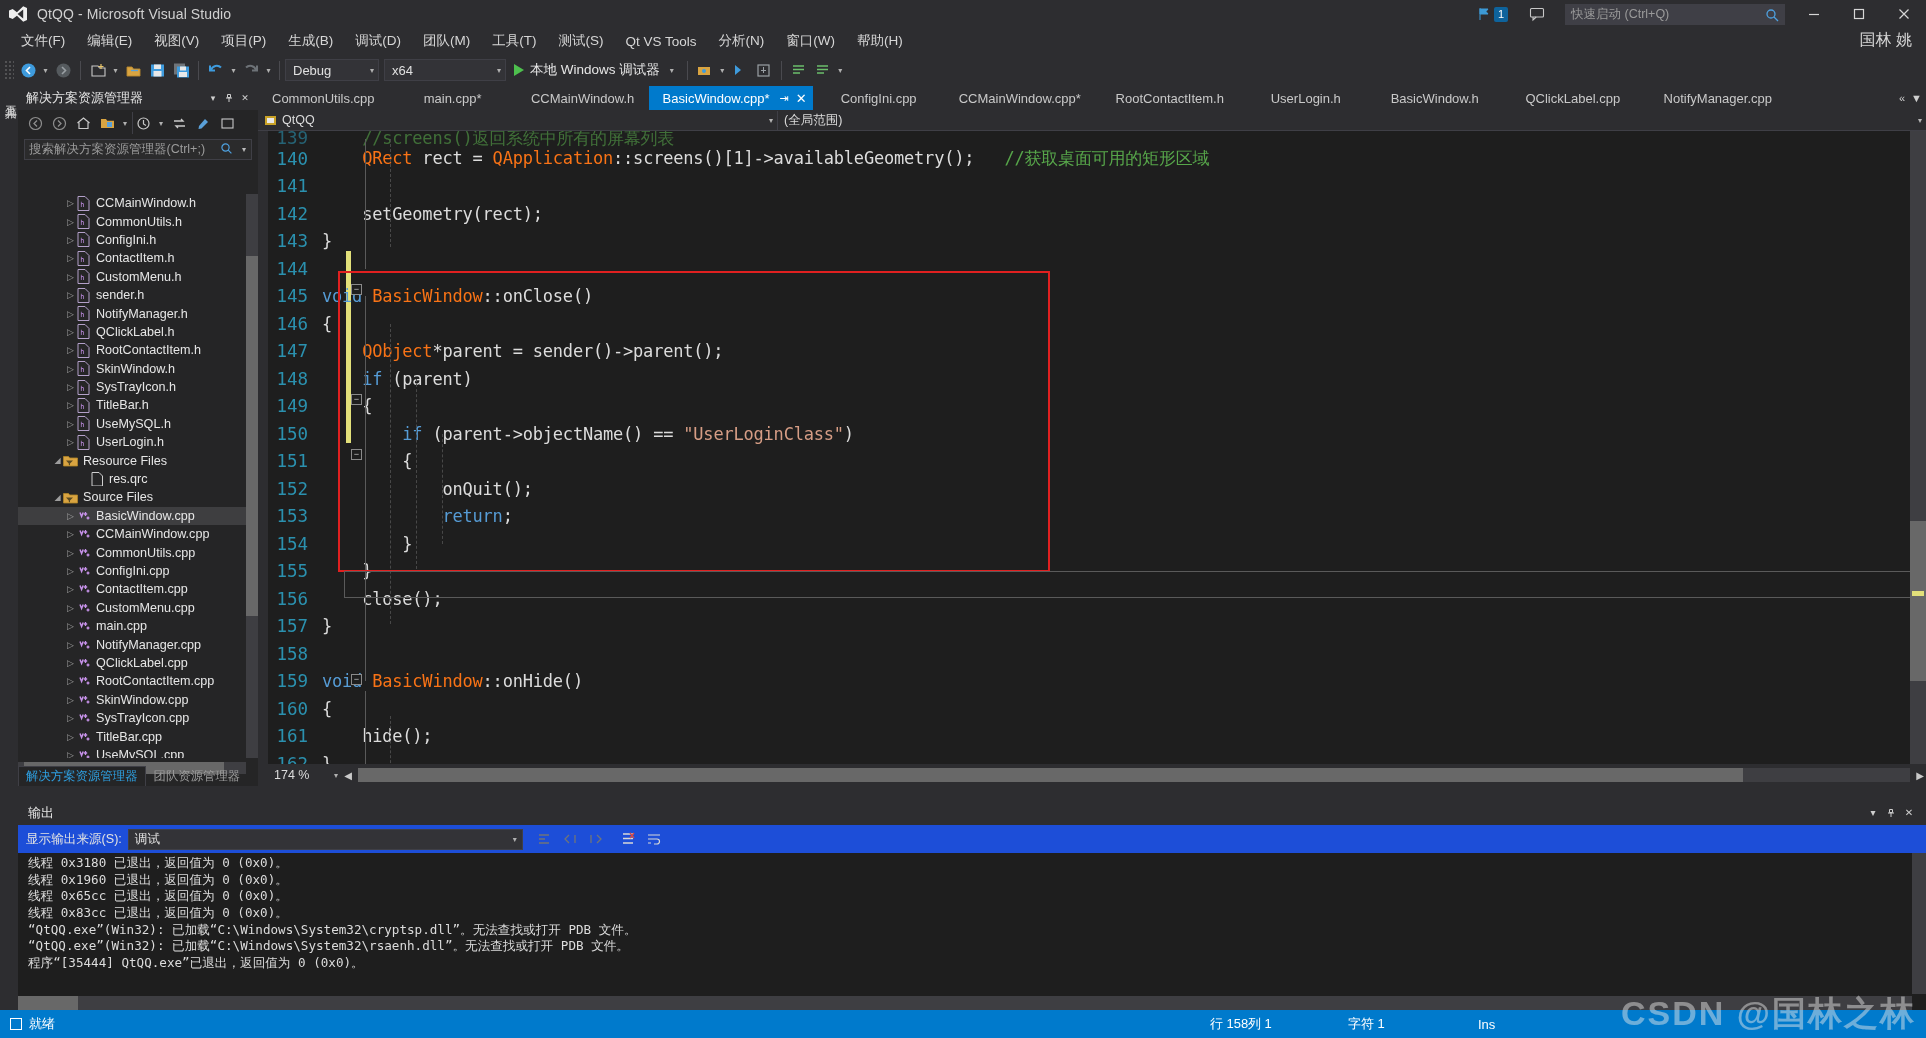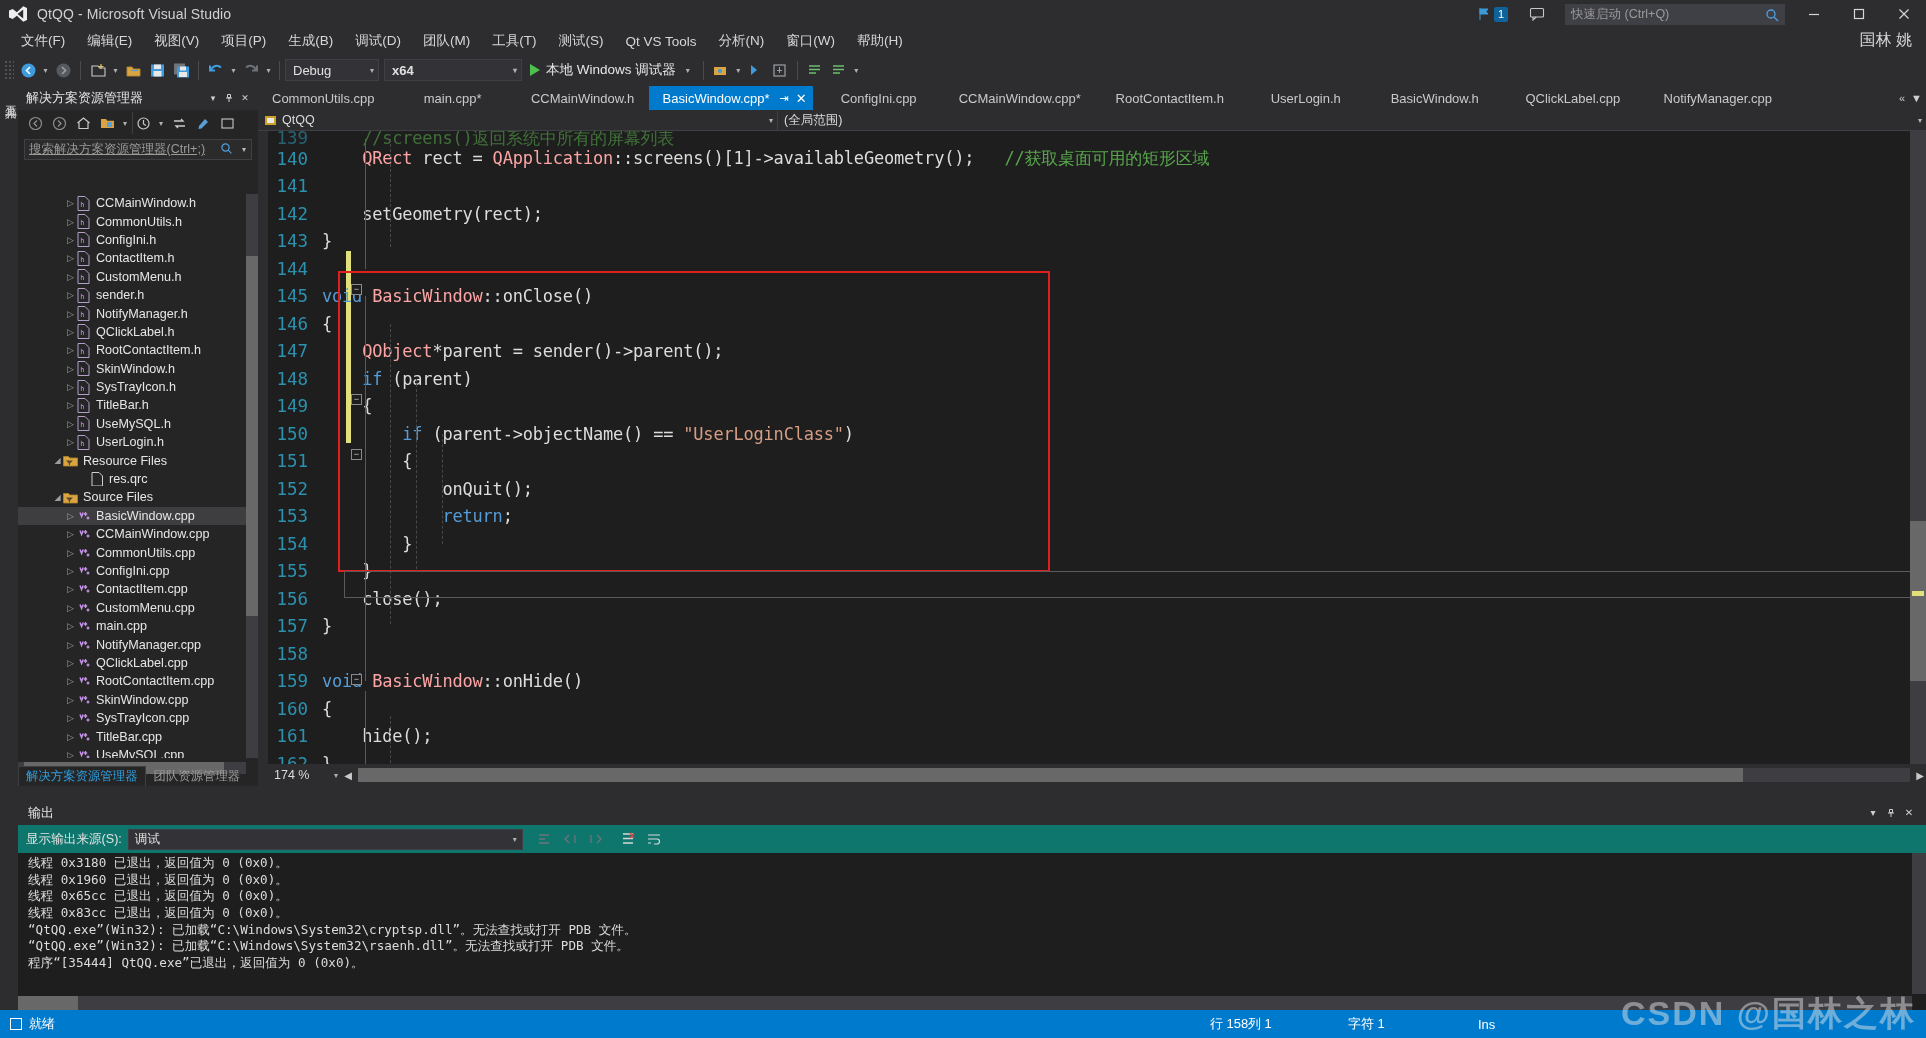--- a/index.html
+++ b/index.html
@@ -80,21 +80,21 @@
   
   .solexp { position:absolute; left:18px; top:86px; width:240px; height:700px; background:#252526; }
   .se-head { height:24px; display:flex; align-items:center; padding-left:8px; background:#2d2d30; }
   .se-title { font-size:13px; color:#e3e3e3; white-space:nowrap; }
   .se-dots { flex:1; height:1px; margin:0 6px; background-image:radial-gradient(#6a6a6a 1px,transparent 1px); background-size:4px 4px; background-position:0 0; opacity:.8;}
   .se-hbtn { width:16px; height:24px; display:flex; align-items:center; justify-content:center; color:#cfcfcf; font-size:9px;}
   .se-toolbar { height:26px; display:flex; align-items:center; padding-left:6px; gap:2px; background:#252526;}
   .se-tb { width:22px; height:22px; display:flex; align-items:center; justify-content:center; }
   .se-search {
     margin:3px 6px 3px 6px; height:21px; background:#2b2b2c; border:1px solid #3f3f46;
-    display:flex; align-items:center; padding:0 4px; color:#9b9b9b; font-size:12.5px; position:relative;text-decoration:underline;
+    display:flex; align-items:center; padding:0 4px; color:#9b9b9b; font-size:12.5px; position:relative;
   }
   .se-search .mag { position:absolute; right:18px; top:2px; color:#4ea1e0; }
   .se-search .dd  { position:absolute; right:5px; top:5px; color:#bbb; font-size:8px; }
   .se-tree { position:absolute; top:108px; left:0; width:228px; bottom:28px; overflow:hidden; }
   .trow { height:18.4px; display:flex; align-items:center; font-size:12.6px; color:#e6e6e6; white-space:nowrap;}
   .trow.sel { background:#3e3e40; }
   .tw { display:inline-block; width:11px; text-align:center; color:#9d9d9d; font-size:9px; flex:none;}
   .ticon { width:15px; height:15px; margin-right:5px; flex:none; display:flex; align-items:center; justify-content:center;}
   .se-vscroll { position:absolute; right:0; top:108px; width:12px; bottom:28px; background:#3e3e42; }
   .se-vthumb { position:absolute; left:0; width:12px; background:#686868; }
@@ -119,21 +119,21 @@
   .nv-right{ flex:1; }
 
   .code-area { position:absolute; left:0; top:45px; right:0; bottom:22px; background:#1e1e1e; overflow:hidden;}
   .gutter-indicator { position:absolute; left:0; top:0; width:10px; bottom:0; background:#2d2d30;}
   .code-rows { position:absolute; left:0; top:0; right:0; bottom:0; font-family:"DejaVu Sans Mono", monospace; }
   .crow { height:27.5px; display:flex; align-items:center; position:relative; }
   .lnum { width:64px; text-align:right; padding-right:14px; color:#2b91af; font-size:17.5px; flex:none;
           font-family:"DejaVu Sans Mono", monospace; }
   .ctext { font-size:17px; color:#dcdcdc; white-space:pre; font-family:"DejaVu Sans Mono", monospace; letter-spacing:-0.2px;}
   .kw   { color:#569cd6; }
-  .typ  { color:#fca5a5; }
+  .typ  { color:#f97316; }
   .str  { color:#d69d85; }
   .cmt  { color:#57a64a; }
 
   .redbox { position:absolute; border:2px solid #e02020; pointer-events:none; }
   .yellowbar { position:absolute; width:5px; background:#e2e07a; }
   .greenbar  { position:absolute; width:5px; background:#62b462; }
   .foldbox { position:absolute; width:11px; height:11px; border:1px solid #8a8a8a; color:#c8c8c8;
              font-size:9px; line-height:9px; text-align:center; background:#1e1e1e; }
   .vline { position:absolute; width:0; border-left:1px dashed #484848; }
   .vline.solid { border-left:1px solid #5a5a5a; }
@@ -146,21 +146,21 @@
   .zoomcombo { width:72px; height:19px; margin-left:12px; display:flex; align-items:center; color:#dcdcdc; font-size:12.5px; padding:0 4px; position:relative;}
   .ed-hscroll { flex:1; height:14px; margin:0 4px; background:#3e3e42; position:relative;}
   .ed-hthumb { position:absolute; top:0; height:14px; background:#686868; }
 
   
   .outpanel { position:absolute; left:18px; top:800px; right:0; height:210px; background:#1e1e1e; }
   .out-head { height:25px; background:#2d2d30; display:flex; align-items:center; padding-left:10px; }
   .out-title { font-size:13px; color:#e5e5e5; }
   .out-dots { flex:1; height:1px; margin:0 8px; background-image:radial-gradient(#6a6a6a 1px,transparent 1px); background-size:4px 4px; opacity:.8;}
   .out-hbtn { width:18px; height:25px; display:flex; align-items:center; justify-content:center; color:#cfcfcf; font-size:10px;}
-  .out-toolbar { height:28px; background:#0f766e; display:flex; align-items:center; padding-left:8px; gap:0;}
+  .out-toolbar { height:28px; background:#1d4ed8; display:flex; align-items:center; padding-left:8px; gap:0;}
   .out-lbl { font-size:12.6px; color:#e2e2e2; margin-right:6px; }
   .out-combo { width:395px; height:21px; background:#333337; border:1px solid #3f3f46; display:flex;
                align-items:center; padding:0 4px 0 6px; font-size:12.6px; color:#e6e6e6; position:relative;}
   .out-combo .cbar{position:absolute;right:5px;color:#b0b0b0;font-size:8px;}
   .out-tb { width:26px; height:24px; display:flex; align-items:center; justify-content:center; }
   .out-body { position:absolute; top:53px; left:0; right:0; bottom:0; background:#1e1e1e; overflow:hidden; padding-top:2px;}
   .oline { height:16.7px; font-family:"DejaVu Sans Mono", monospace; font-size:12.6px; color:#dcdcdc; white-space:pre; padding-left:10px;}
   .out-vscroll { position:absolute; right:0; top:53px; width:14px; bottom:16px; background:#3e3e42;}
   .out-hscroll { position:absolute; left:0; right:14px; bottom:0; height:14px; background:#3e3e42;}
   .out-hthumb { position:absolute; top:0; left:0; height:14px; width:60px; background:#686868;}
@@ -309,21 +309,21 @@
           <path d="M15 4.5V9.5h-5" stroke="#6d7277" stroke-width="2" fill="none"></path>
         </svg>
     </div>
     <div class="tb-arrow">▾</div>
     <div class="tb-sep"></div>
 
     <div class="tb-combo" style="width:94px;">
       <span>Debug</span>
       <span class="cbarrow">▾</span>
     </div>
-    <div class="tb-combo" style="width:138px; margin-left:5px;font-weight:bold;">
+    <div class="tb-combo" style="width:122px; margin-left:5px;">
       <span>x64</span>
       <span class="cbarrow">▾</span>
     </div>
 
     <div class="tb-run">
       <span class="play-tri"></span>
       <span>本地 Windows 调试器</span>
       <span style="color:#b0b0b0;font-size:8px;margin-left:4px;">▾</span>
     </div>
     <div class="tb-sep"></div>

